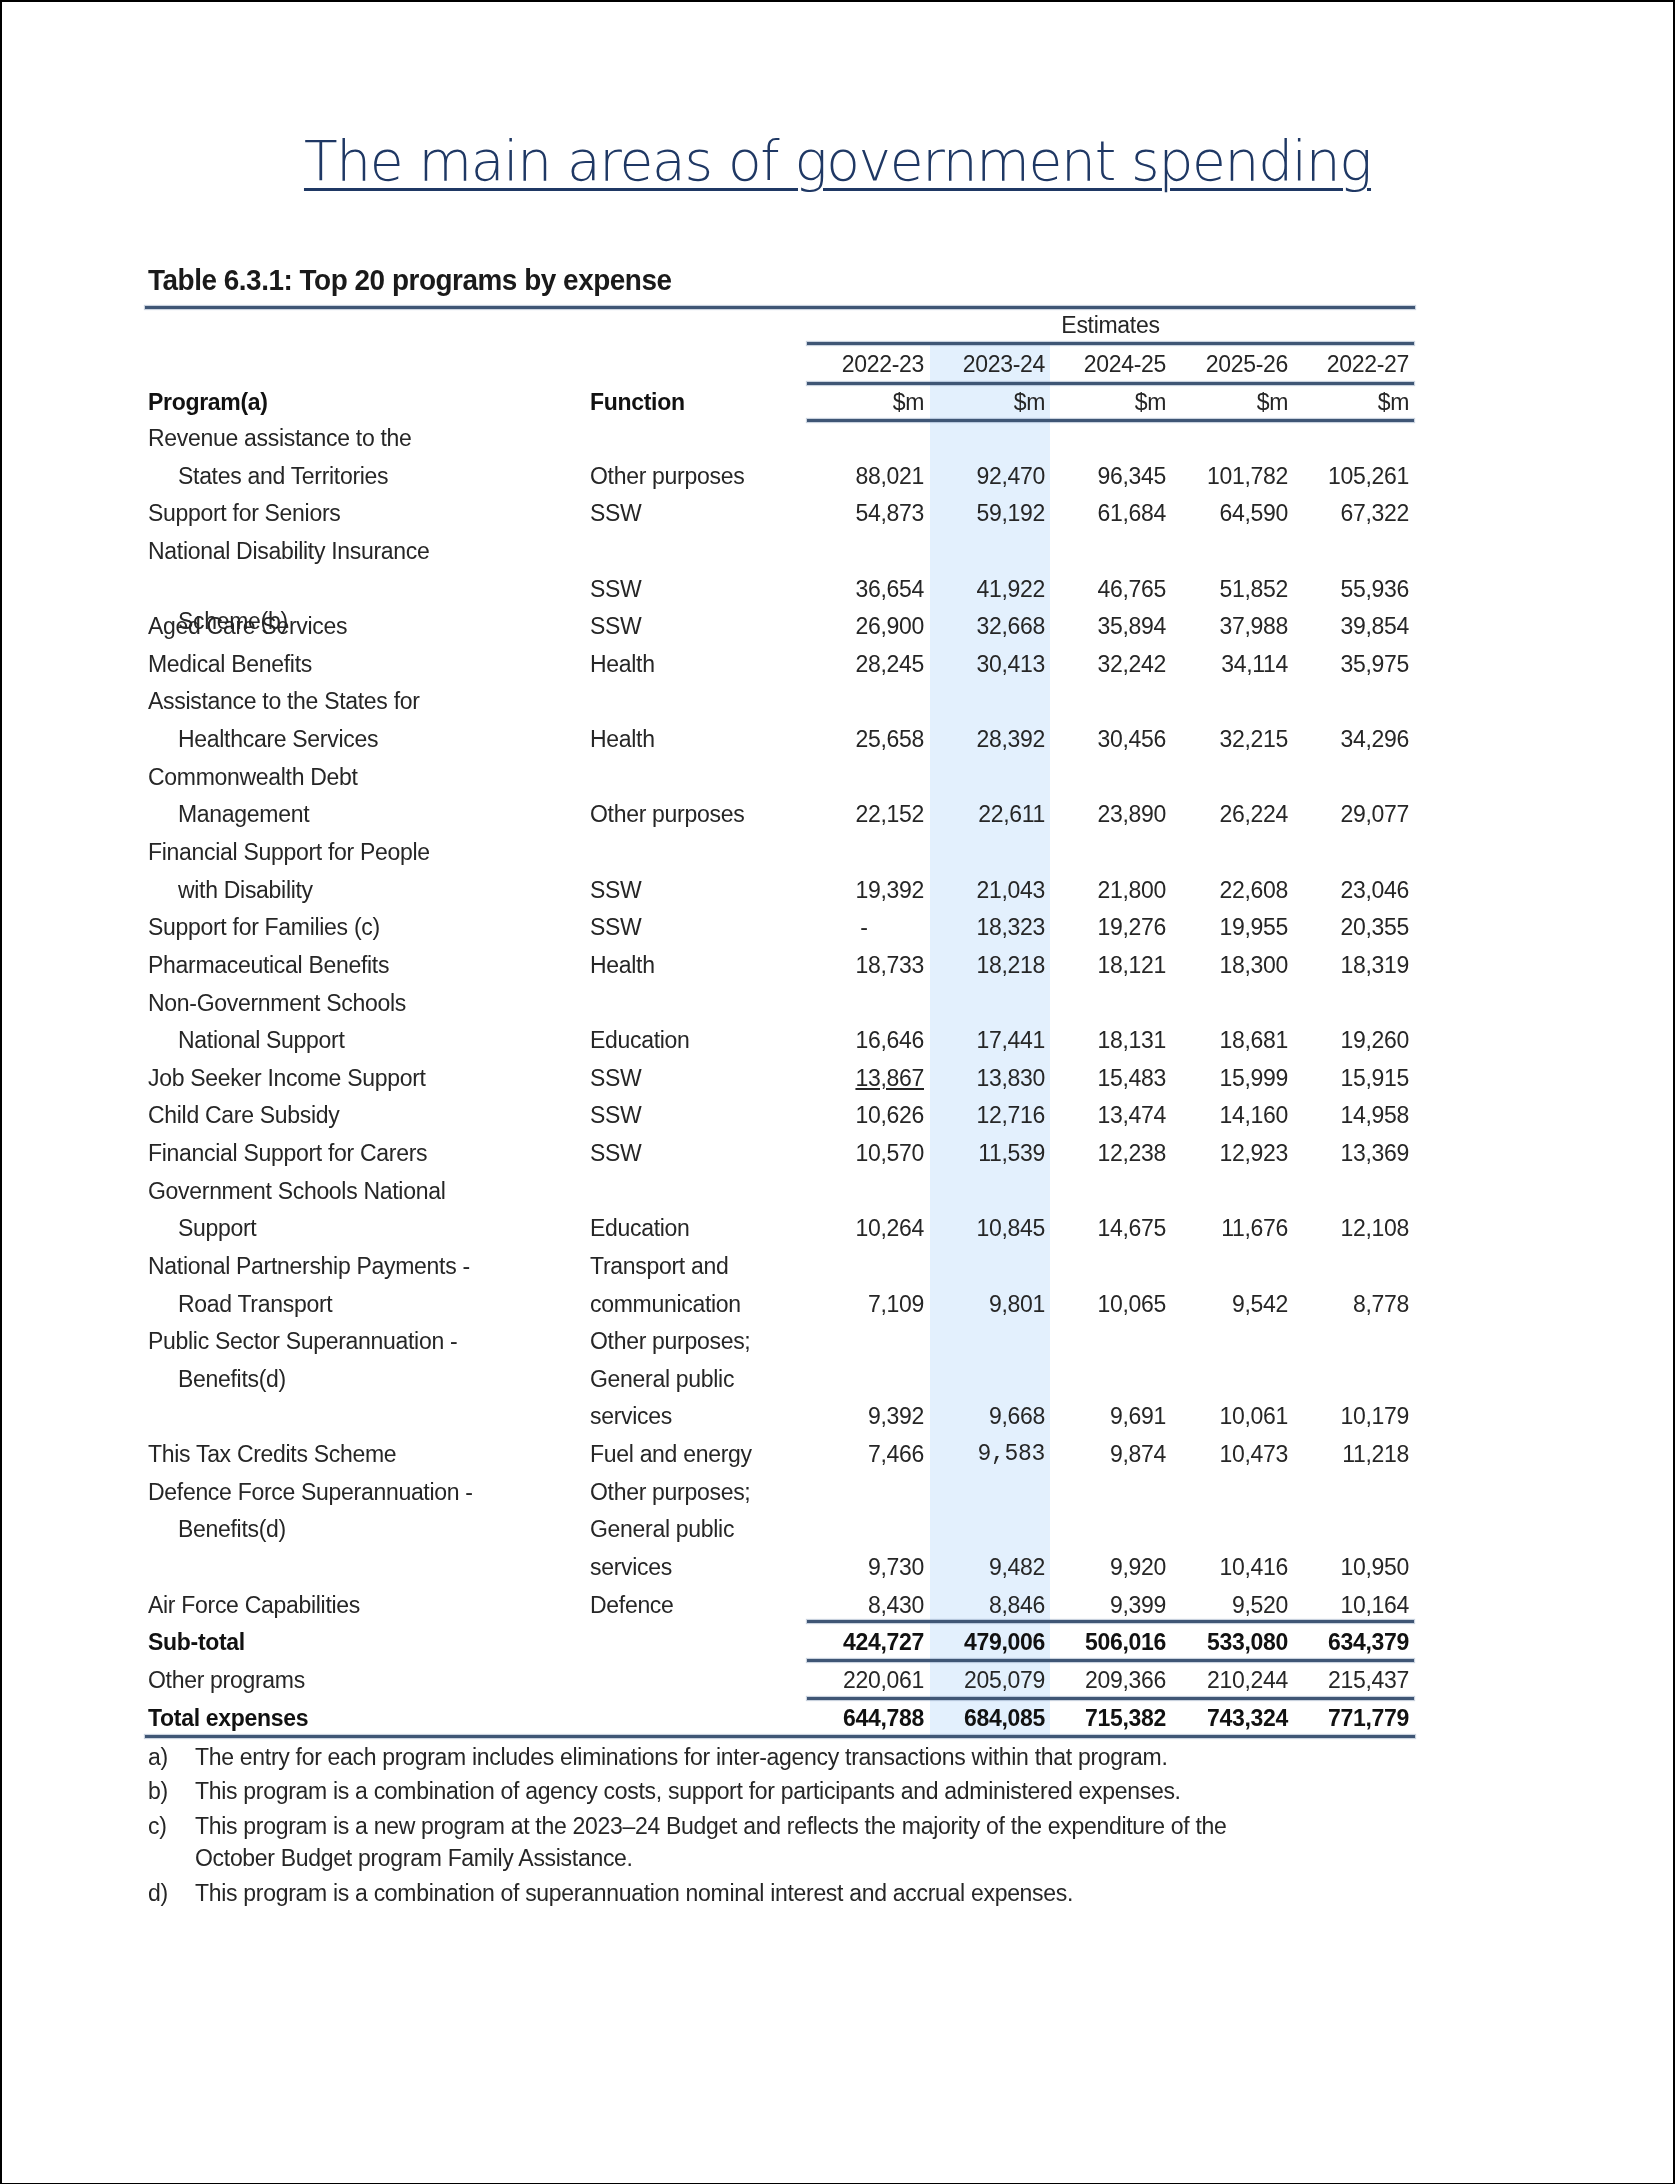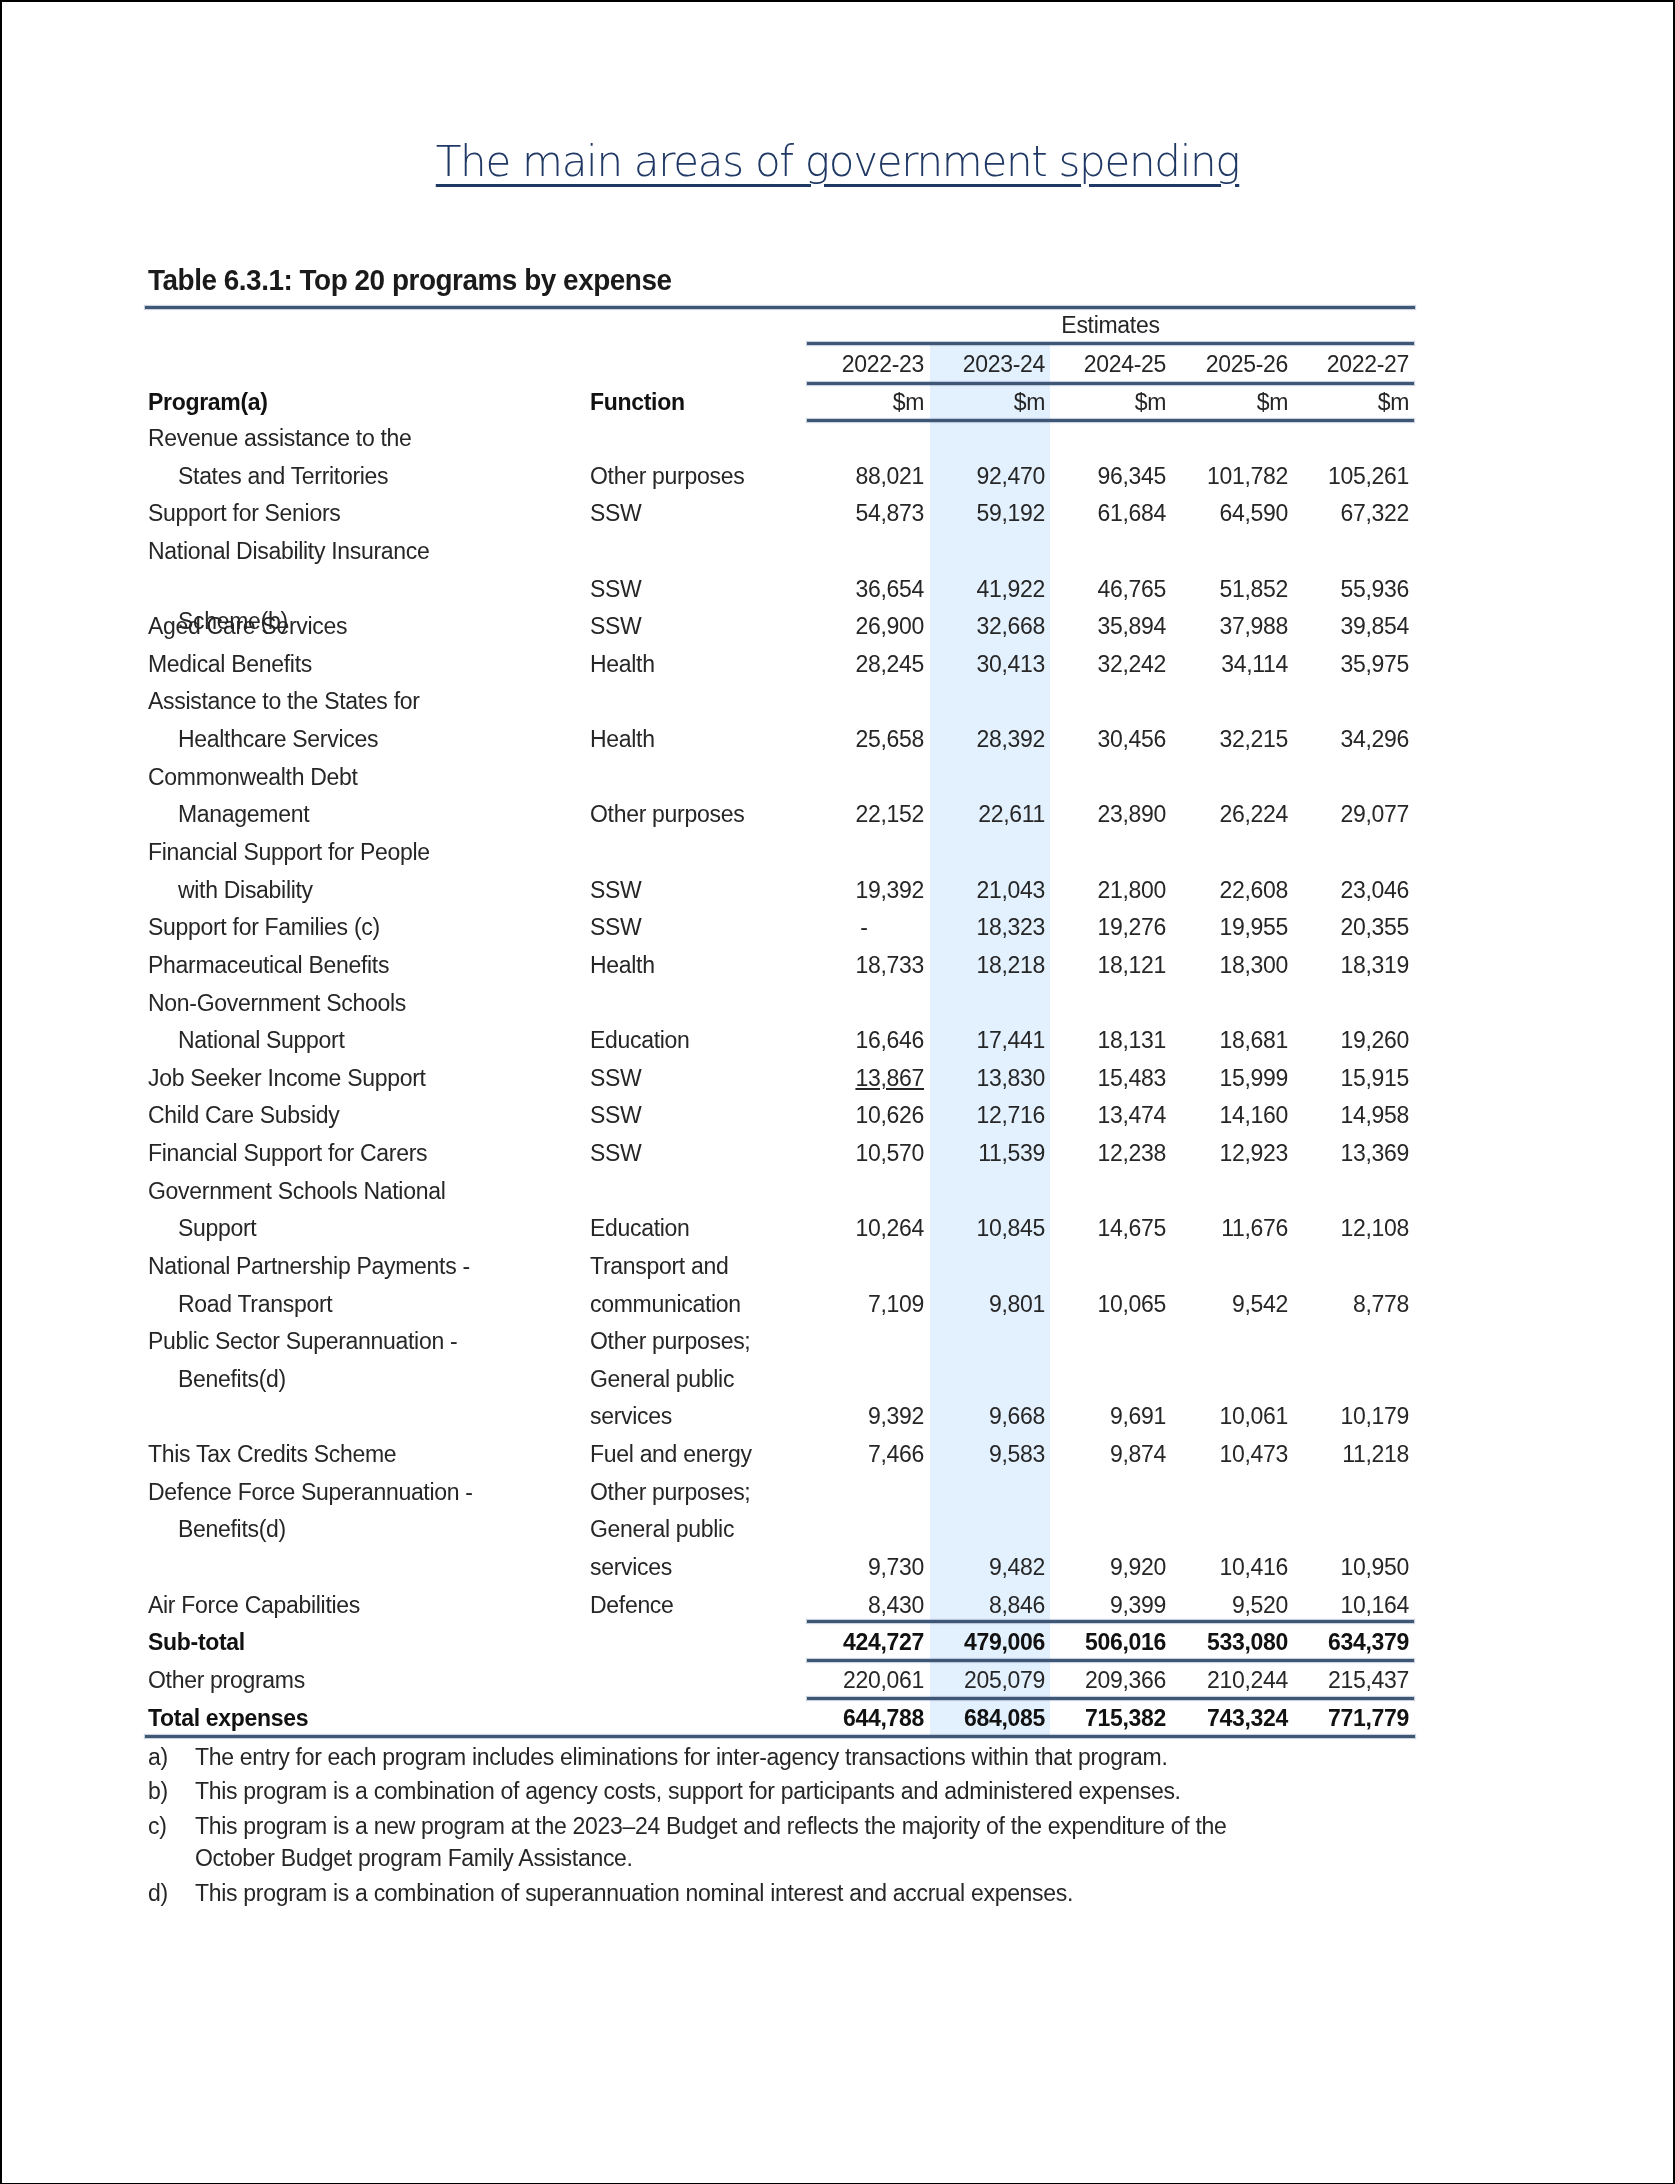--- a/index.html
+++ b/index.html
@@ -6,21 +6,21 @@
   body {
     width: 1675px; height: 2185px; position: relative; background: #ffffff;
     font-family: "Liberation Sans", sans-serif; color: #262626; overflow: hidden;
   }
   .page-frame {
     position: absolute; left: 0; top: 0; width: 1675px; height: 2185px;
     box-sizing: border-box; border: 2.6px solid #000; pointer-events: none;
   }
   .page-title {
     position: absolute; left: 0; width: 1675px; top: 127px; text-align: center;
-    font-family: "DejaVu Sans", sans-serif; font-weight: 300; font-size: 42px;
+    font-family: "DejaVu Sans", sans-serif; font-weight: 300; font-size: 55px;
     color: #1f3864; letter-spacing: -1.3px; line-height: 69px;
   }
   .page-title span {
     text-decoration: underline; text-decoration-thickness: 2.6px;
     text-underline-offset: 7.7px;
   }
   .table-title {
     position: absolute; left: 148px; top: 263px; font-weight: bold; font-size: 30px;
     color: #1a1a1a; letter-spacing: -0.5px; transform: scaleX(0.93); transform-origin: left;
     white-space: nowrap;
@@ -204,21 +204,21 @@
     <div class="cell " style="left:590px; top:1360px;">General public</div>
     <div class="cell " style="left:590px; top:1397px;">services</div>
     <div class="cell num" style="left:804px; top:1397px;">9,392</div>
     <div class="cell num" style="left:925px; top:1397px;">9,668</div>
     <div class="cell num" style="left:1046px; top:1397px;">9,691</div>
     <div class="cell num" style="left:1168px; top:1397px;">10,061</div>
     <div class="cell num" style="left:1289px; top:1397px;">10,179</div>
     <div class="cell " style="left:148px; top:1435px;">This Tax Credits Scheme</div>
     <div class="cell " style="left:590px; top:1435px;">Fuel and energy</div>
     <div class="cell num" style="left:804px; top:1435px;">7,466</div>
-    <div class="cell num" style="left:925px; top:1435px;">9,583</div>
+    <div class="cell num" style="left:925px; top:1435px;font-family:Liberation Mono, monospace;">9,583</div>
     <div class="cell num" style="left:1046px; top:1435px;">9,874</div>
     <div class="cell num" style="left:1168px; top:1435px;">10,473</div>
     <div class="cell num" style="left:1289px; top:1435px;">11,218</div>
     <div class="cell " style="left:148px; top:1473px;">Defence Force Superannuation -</div>
     <div class="cell " style="left:590px; top:1473px;">Other purposes;</div>
     <div class="cell " style="left:178px; top:1510px;">Benefits(d)</div>
     <div class="cell " style="left:590px; top:1510px;">General public</div>
     <div class="cell " style="left:590px; top:1548px;">services</div>
     <div class="cell num" style="left:804px; top:1548px;">9,730</div>
     <div class="cell num" style="left:925px; top:1548px;">9,482</div>

